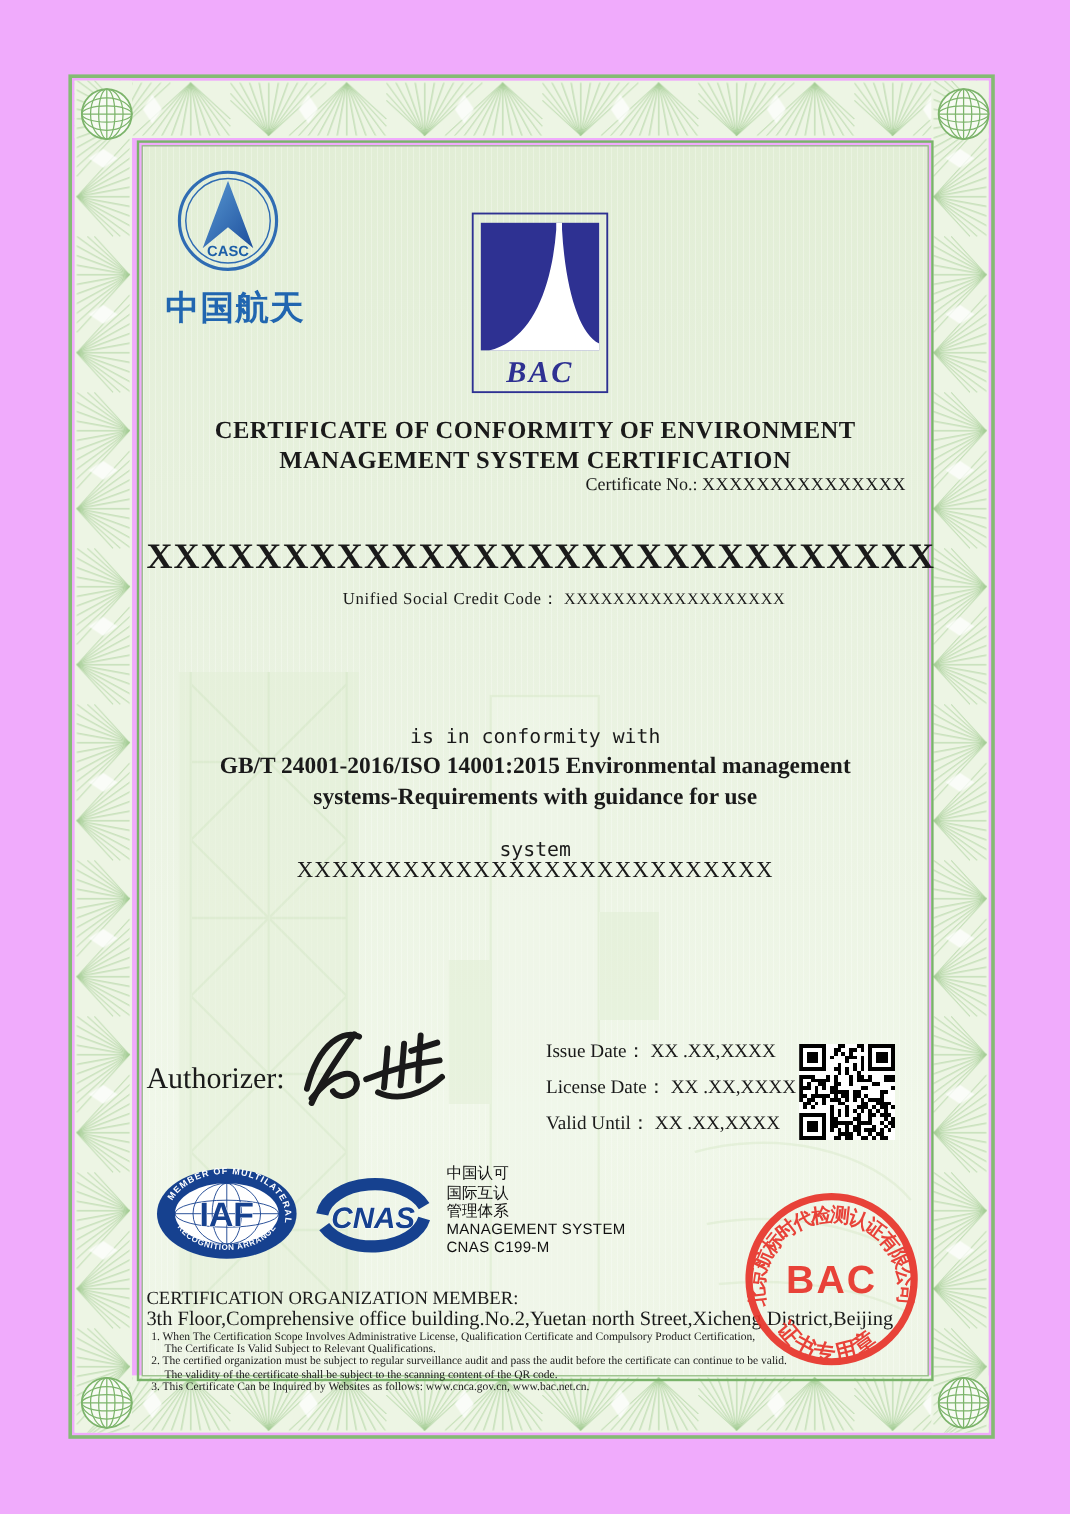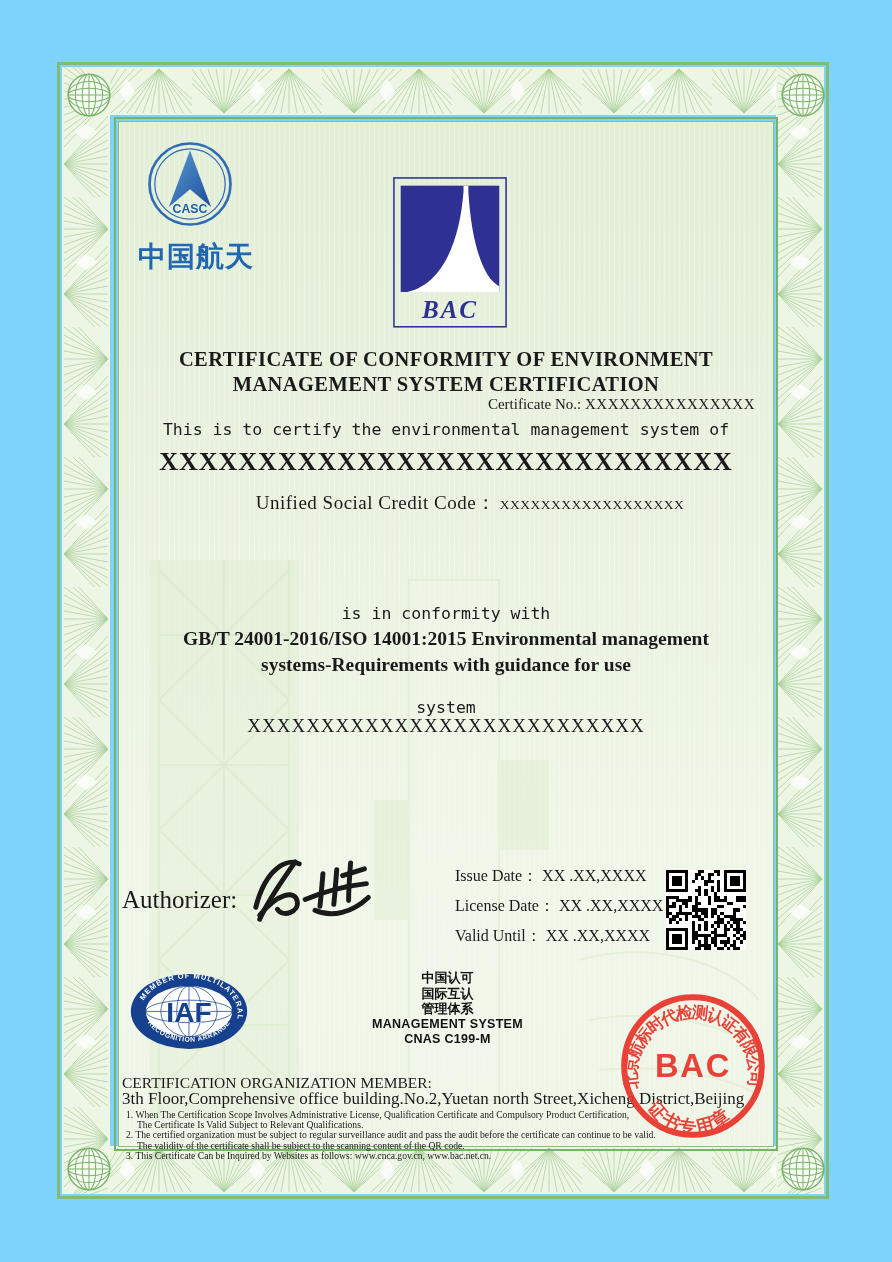--- a/index.html
+++ b/index.html
@@ -1,16 +1,16 @@
 <!DOCTYPE html>
 <html><head>
 <meta charset="utf-8">
 <style>
   html,body{margin:0;padding:0;background:#ffffff;}
-  .page{position:relative;width:892px;height:1262px;background:#7dd3fc;overflow:hidden;
+  .page{position:relative;width:892px;height:1262px;background:#f0abfc;overflow:hidden;
         font-family:"Liberation Serif",serif;color:#1a1a1a;}
   
   .outer-line{position:absolute;left:57px;top:62px;width:772px;height:1137px;
         border:3px solid #84bb74;box-sizing:border-box;z-index:1;}
   .band{position:absolute;z-index:2;}
   .band svg{display:block;width:100%;height:100%;}
   .band-top{left:62px;top:67px;width:762px;height:48px;}
   .band-bottom{left:62px;top:1146px;width:762px;height:48px;}
   .band-left{left:62px;top:67px;width:48px;height:1127px;}
   .band-right{left:776px;top:67px;width:48px;height:1127px;}
@@ -22,31 +22,31 @@
         background:
           repeating-linear-gradient(90deg, rgba(255,255,255,.28) 0 1px, rgba(255,255,255,0) 1px 5px),
           linear-gradient(#e2eed6, #e9f2e0 40%, #f0f7e9 78%, #eef5e6);}
   .deco{position:absolute;z-index:2;pointer-events:none;}
   
   .layer{position:absolute;z-index:4;}
   .center-line{position:absolute;left:122px;width:648px;text-align:center;z-index:4;}
   .title{font-weight:bold;font-size:20.5px;letter-spacing:.4px;margin-top:12px;}
   .mono{font-family:"DejaVu Sans Mono",monospace;font-size:16.5px;}
   .cert-no{font-size:15px;}
-  .company{font-size:26px;font-weight:bold;letter-spacing:1px;}
-  .credit-label{font-size:19px;letter-spacing:.5px;margin-left:48px;}
+  .company{font-size:30px;font-weight:bold;letter-spacing:1px;}
+  .credit-label{font-size:14px;letter-spacing:.5px;margin-left:48px;}
   .credit-value{font-size:13.5px;letter-spacing:.5px;}
   .addr-x{font-size:17.5px;letter-spacing:.5px;}
   .std{font-size:19.5px;font-weight:bold;}
   .scope-x{font-size:19px;letter-spacing:1px;}
   .authorizer{font-size:25px;}
   .date-row{position:absolute;left:455px;font-size:16px;z-index:4;white-space:nowrap;}
   .cjk{font-family:"Liberation Sans",sans-serif;}
-  .accred-line{font-size:13px;font-weight:bold;color:#111;line-height:15.5px;
-        font-family:"Liberation Sans",sans-serif;text-align:center;}
+  .accred-line{font-size:13px;font-weight:normal;color:#111;line-height:15.5px;
+        font-family:"Liberation Sans",sans-serif;}
   .accred-sans{font-size:12.5px;letter-spacing:.3px;}
   .org-label{font-size:15.5px;}
   .org-addr{font-size:17px;}
   .note{font-size:9.6px;line-height:10.2px;white-space:nowrap;font-family:Liberation Serif, serif;}
   .note.indent{padding-left:11px;}
   .stamp{position:absolute;left:607px;top:980px;width:172px;height:172px;z-index:5;opacity:.92;}
   .qr{position:absolute;left:666px;top:870px;width:80px;height:80px;z-index:4;}
   .sig{position:absolute;left:238px;top:846px;width:158px;height:94px;z-index:4;}
 </style>
 </head>
@@ -192,21 +192,20 @@
   </div>
 
   <div class="center-line title" style="top:336px;">CERTIFICATE OF CONFORMITY OF ENVIRONMENT</div>
   <div class="center-line title" style="top:361px;">MANAGEMENT SYSTEM CERTIFICATION</div>
 
   <div class="layer cert-no" style="right:137px;top:396px;white-space:nowrap;">
     <span>Certificate No.:</span>
     <span style="letter-spacing:.5px;margin-top:10px;">XXXXXXXXXXXXXXX</span>
   </div>
 
-  <div class="center-line mono" style="top:420px;">This is to certify the environmental management system of</div>
   <div class="center-line company" style="top:447px;">XXXXXXXXXXXXXXXXXXXXXXXXXXXXX</div>
 
   <div class="center-line" style="top:490px;">
     <span class="credit-label">Unified Social Credit Code：</span>
     <span class="credit-value">XXXXXXXXXXXXXXXXXX</span>
   </div>
 
 
   <div class="center-line mono" style="top:604px;">is in conformity with</div>
   <div class="center-line std" style="top:628px;">GB/T 24001-2016/ISO 14001:2015 Environmental management</div>
@@ -487,20 +486,27 @@
       <text font-size="8" font-weight="bold" fill="#ffffff" font-family="Liberation Sans, sans-serif" letter-spacing="1">
         <textPath href="#iafTop" startOffset="14%">MEMBER OF MULTILATERAL</textPath>
       </text>
       <text font-size="7.2" font-weight="bold" fill="#ffffff" font-family="Liberation Sans, sans-serif" letter-spacing=".6">
         <textPath href="#iafBottom" startOffset="2%">RECOGNITION ARRANGEMENT</textPath>
       </text>
       <text x="65" y="53" text-anchor="middle" font-size="30" font-weight="bold" fill="#16418f" stroke="#ffffff" stroke-width="0.8" paint-order="stroke" font-family="Liberation Sans, sans-serif">IAF</text>
     </svg>
   </div>
 
+  <div class="layer" style="left:260px;top:978px;width:102px;height:68px;">
+    <svg viewBox="0 0 120 82">
+      <path d="M 10,40 A 52,34 0 0 1 110,32" stroke="#16418f" stroke-width="12" fill="none"></path>
+      <path d="M 110,44 A 52,34 0 0 1 12,52" stroke="#16418f" stroke-width="12" fill="none"></path>
+      <text x="60" y="53" text-anchor="middle" font-size="29" font-weight="bold" font-style="italic" fill="#16418f" stroke="#ffffff" stroke-width="1" paint-order="stroke" font-family="Liberation Sans, sans-serif">CNAS</text>
+    </svg>
+  </div>
 
   <div class="layer" style="left:372px;top:970px;">
     <div class="accred-line cjk">中国认可</div>
     <div class="accred-line cjk">国际互认</div>
     <div class="accred-line cjk">管理体系</div>
     <div class="accred-line accred-sans">MANAGEMENT SYSTEM</div>
     <div class="accred-line accred-sans">CNAS C199-M</div>
   </div>
 
   <div class="stamp">

